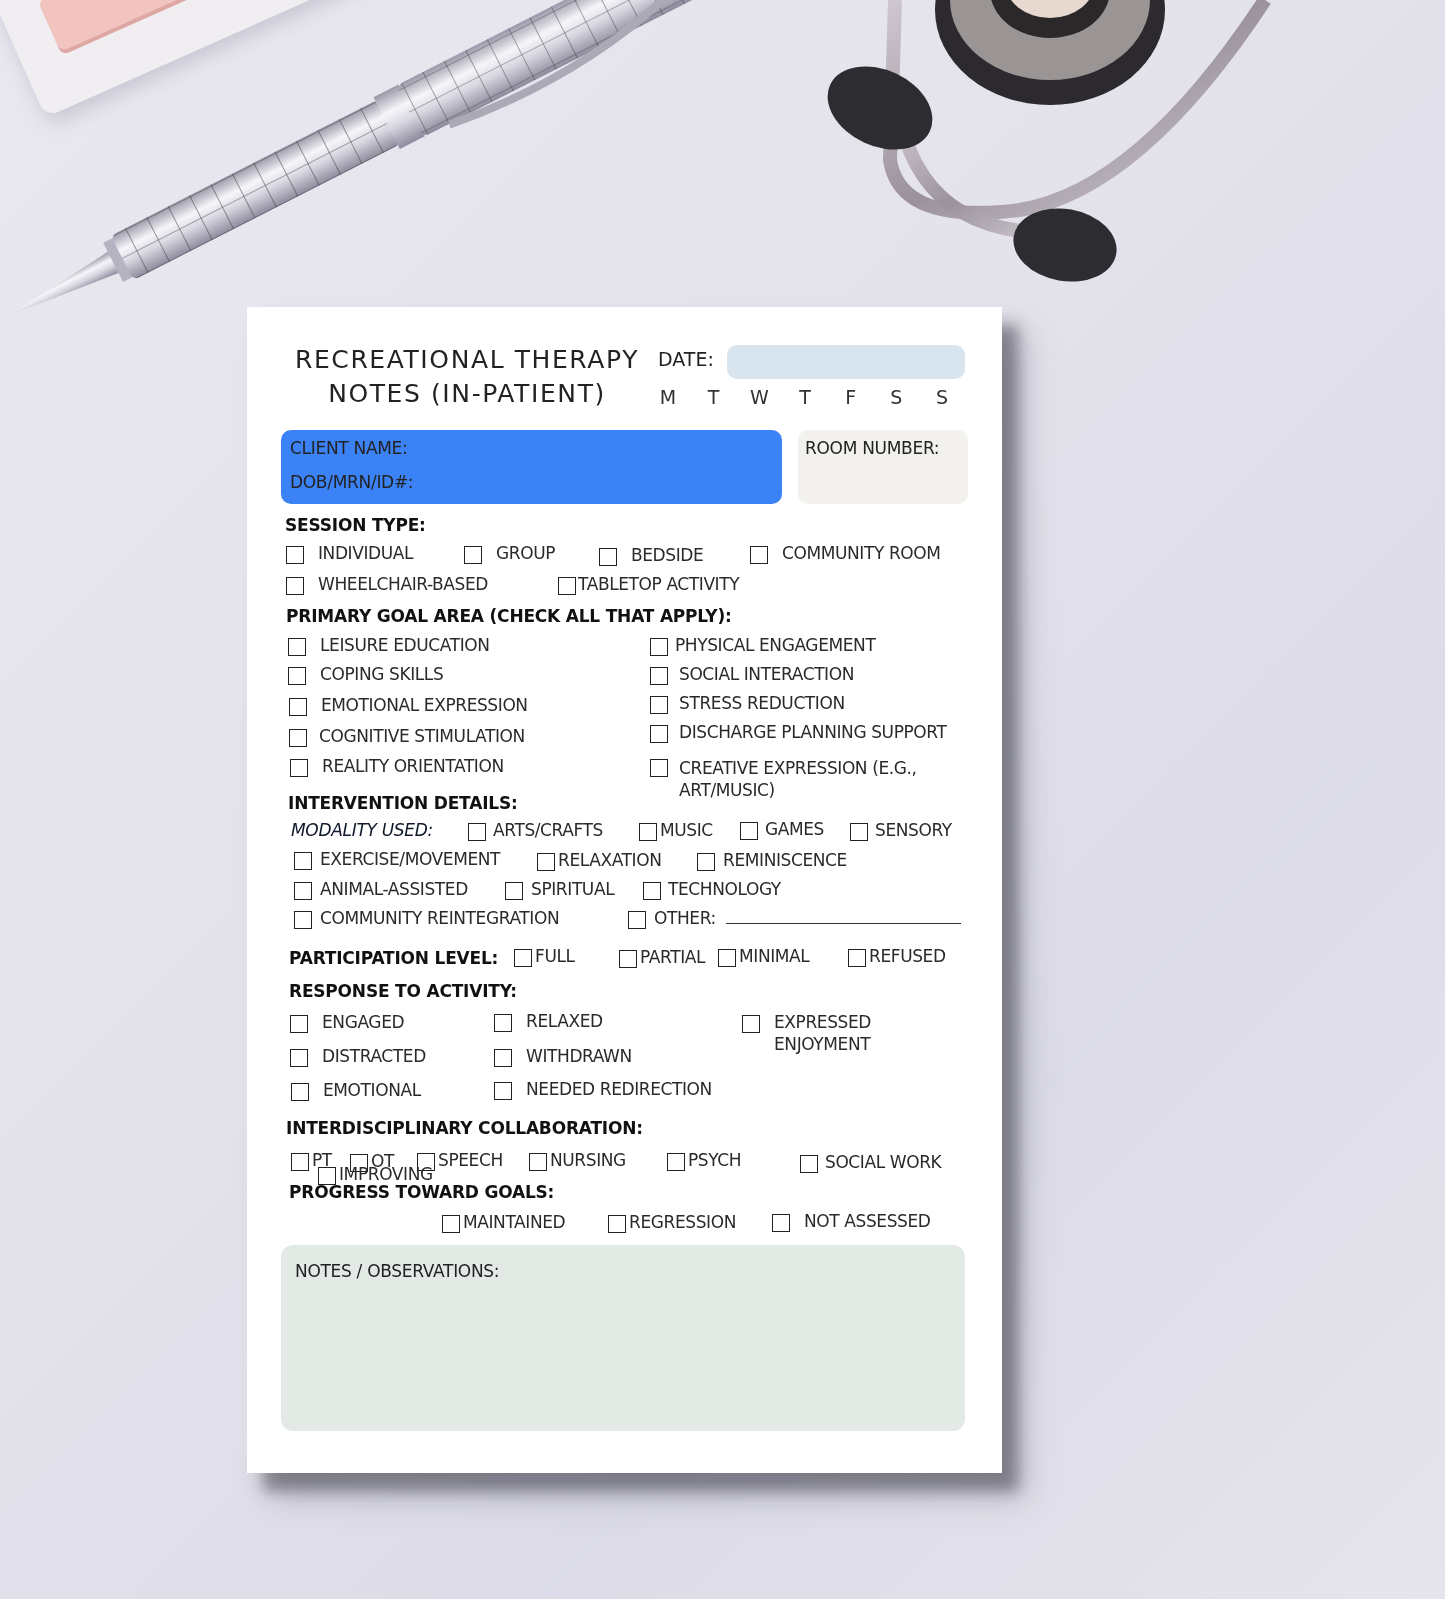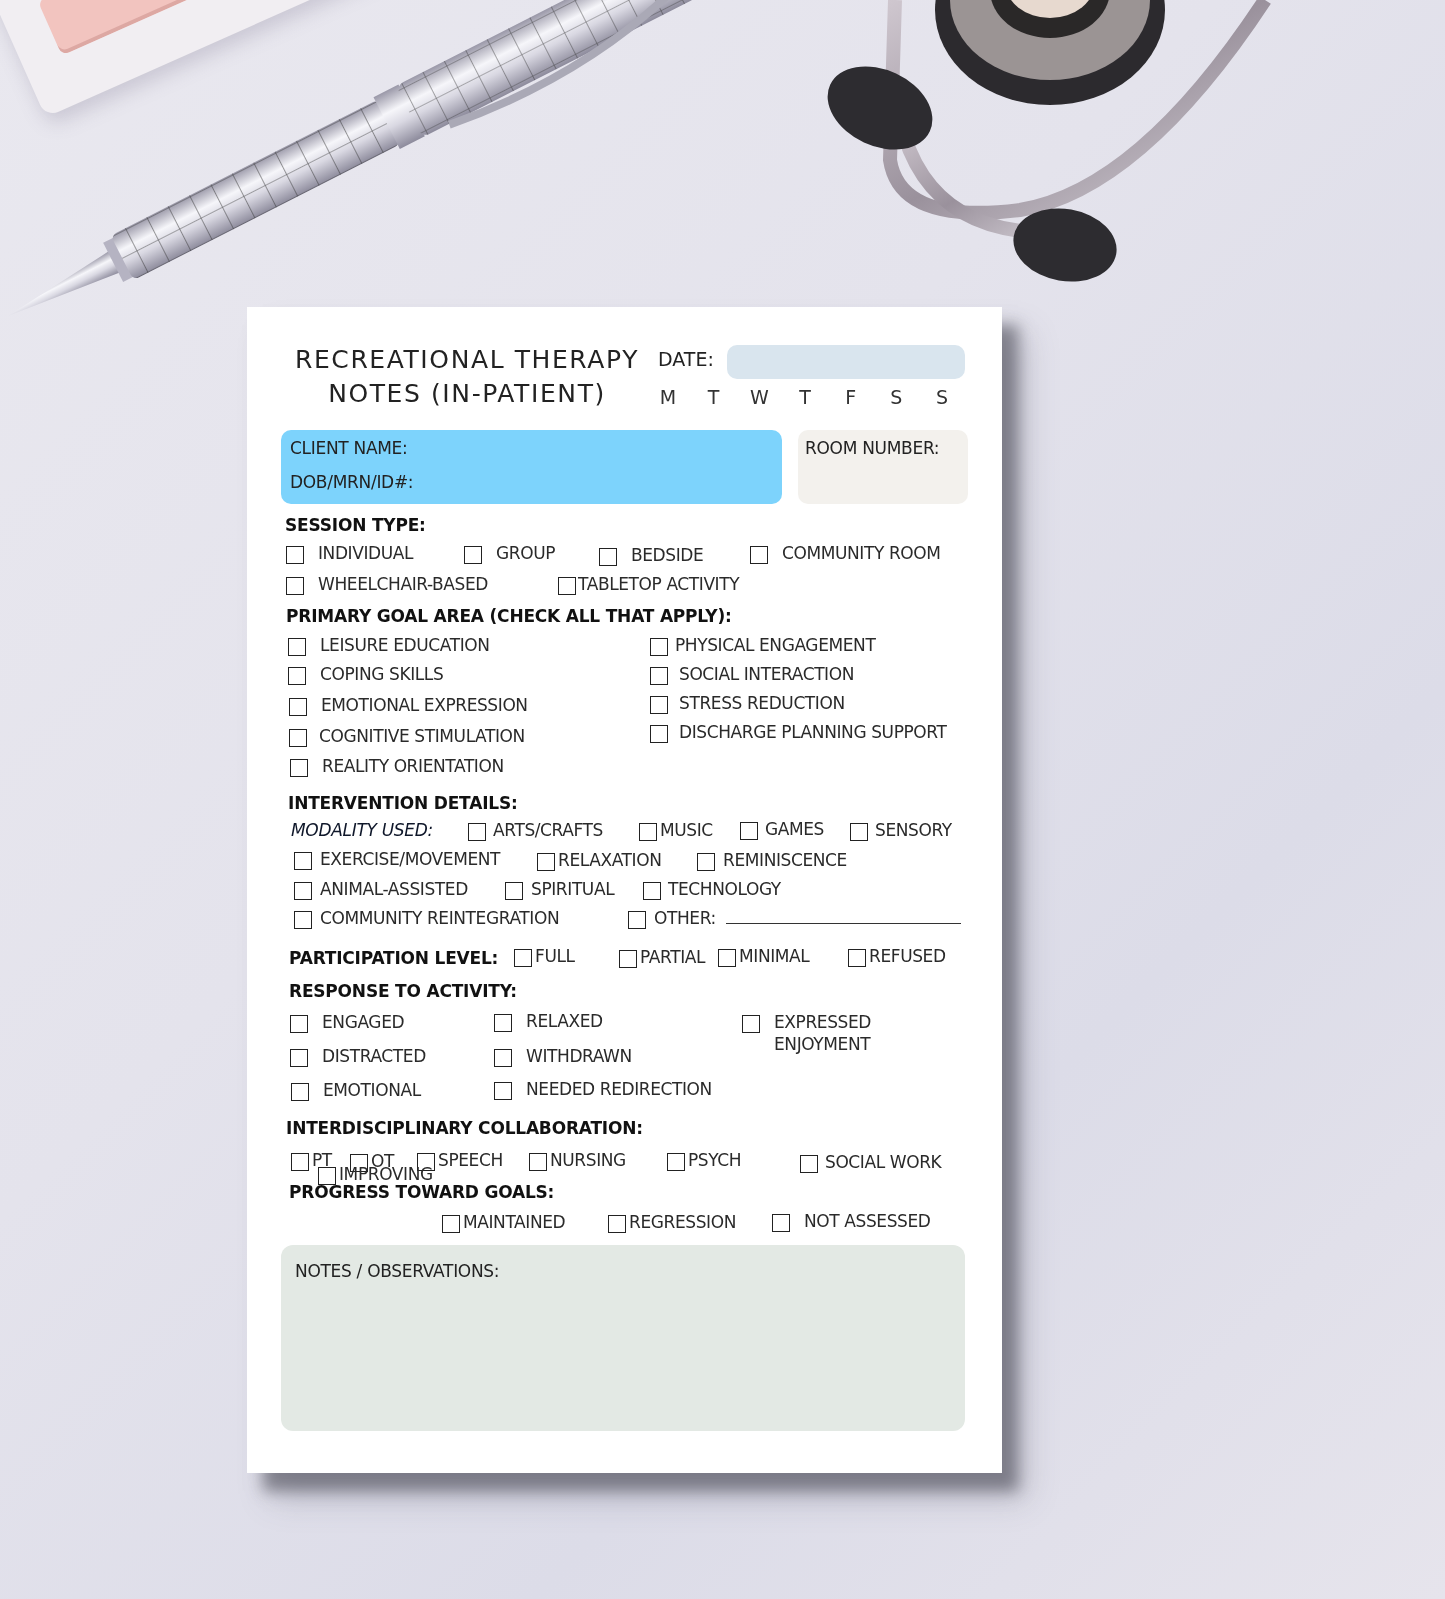--- a/index.html
+++ b/index.html
@@ -37,21 +37,21 @@
   .date-label { position:absolute; left:411px; top:41px; font-size:19px; color:#222; font-family:"DejaVu Sans",sans-serif; }
   .date-box {
     position:absolute; left:480px; top:38px; width:234px; height:32px;
     background:#d9e5ee; border-radius:10px; border:none;
   }
   .days { position:absolute; left:408px; top:79px; width:300px; display:flex; justify-content:space-between; font-size:19px; color:#333; font-family:"DejaVu Sans",sans-serif; }
   .day { width:26px; text-align:center; }
 
   .client-box {
     position:absolute; left:34px; top:123px; width:501px; height:74px;
-    background:#7dd3fc; border-radius:10px;
+    background:#3b82f6; border-radius:10px;
   }
   .room-box {
     position:absolute; left:551px; top:123px; width:170px; height:74px;
     background:#f3f1ed; border-radius:10px;
   }
   .field-label { position:absolute; font-size:17px; color:#222; font-family:"DejaVu Sans",sans-serif; letter-spacing:-0.3px;}
 
   .section-head {
     position:absolute; font-size:17px; font-weight:bold; color:#111; letter-spacing:-0.2px;
     font-family:"DejaVu Sans", sans-serif;
@@ -212,20 +212,24 @@
       <span class="lbl" style="margin-left:11px">SOCIAL INTERACTION</span>
     </label>
   <label class="opt" style="left:403px; top:387px;">
       <span class="cb"></span>
       <span class="lbl" style="margin-left:11px">STRESS REDUCTION</span>
     </label>
   <label class="opt" style="left:403px; top:416px;">
       <span class="cb"></span>
       <span class="lbl" style="margin-left:11px">DISCHARGE PLANNING SUPPORT</span>
     </label>
+  <label class="opt" style="left:403px; top:450px;">
+      <span class="cb"></span>
+      <span class="lbl" style="margin-left:11px; line-height:22px;"><span>CREATIVE EXPRESSION (E.G.,</span><br><span>ART/MUSIC)</span></span>
+    </label>
 
   <div class="section-head" style="left:41px; top:486px;">INTERVENTION DETAILS:</div>
   <div class="modality-label" style="left:44px; top:513px;">MODALITY USED:</div>
   <label class="opt tight" style="left:221px; top:514px;">
       <span class="cb"></span>
       <span class="lbl" style="margin-left:7px">ARTS/CRAFTS</span>
     </label>
   <label class="opt tight" style="left:392px; top:514px;">
       <span class="cb"></span>
       <span class="lbl">MUSIC</span>

